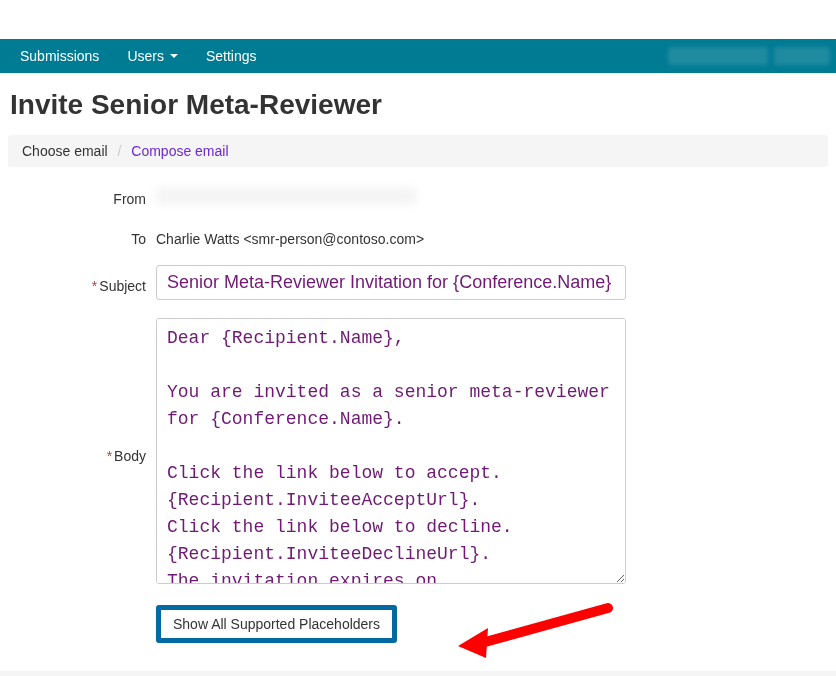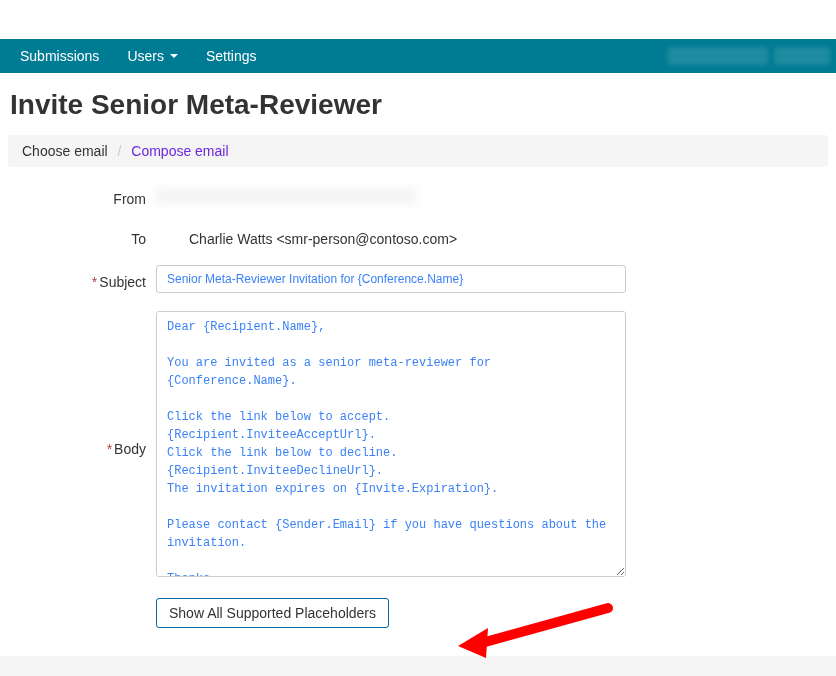--- a/index.html
+++ b/index.html
@@ -77,48 +77,48 @@
   }
   .form-label {
     width: 156px;
     text-align: right;
     padding-right: 10px;
     padding-top: 6px;
     color: #333;
   }
   .required-star { color: #a94442; margin-right: 2px; }
   .form-control-wrap { width: 470px; }
-  .static-text { padding-top: 6px; color: #333; margin-left: 33px; }
+  .static-text { padding-top: 6px; color: #333; }
   .from-blur {
     padding-top: 6px;
     width: 260px; height: 18px;
     background: #f5f5f5;
     border-radius: 3px;
     filter: blur(4px);
     color: #aaa;
   }
   input.text-input, textarea.text-area {
     width: 100%;
     border: 1px solid #ccc;
     border-radius: 3px;
     padding: 6px 10px;
     font-family: inherit;
-    font-size: 12px;
-    color: #3b82f6;
+    font-size: 18px;
+    color: #701a75;
     background: #fff;
   }
   textarea.text-area {
     height: 266px;
     resize: both;
     line-height: 1.5;
     font-family: Liberation Mono, monospace;
   }
   .placeholder-btn {
     background: #fff;
-    border: 1px solid #0369a1;
+    border: 5px solid #0369a1;
     border-radius: 3px;
     padding: 6px 12px;
     font-size: 14px;
     color: #333;
     cursor: pointer;
   }
 
   .footer {
     background: #f5f5f5;
     padding: 22px 0 26px 0;

